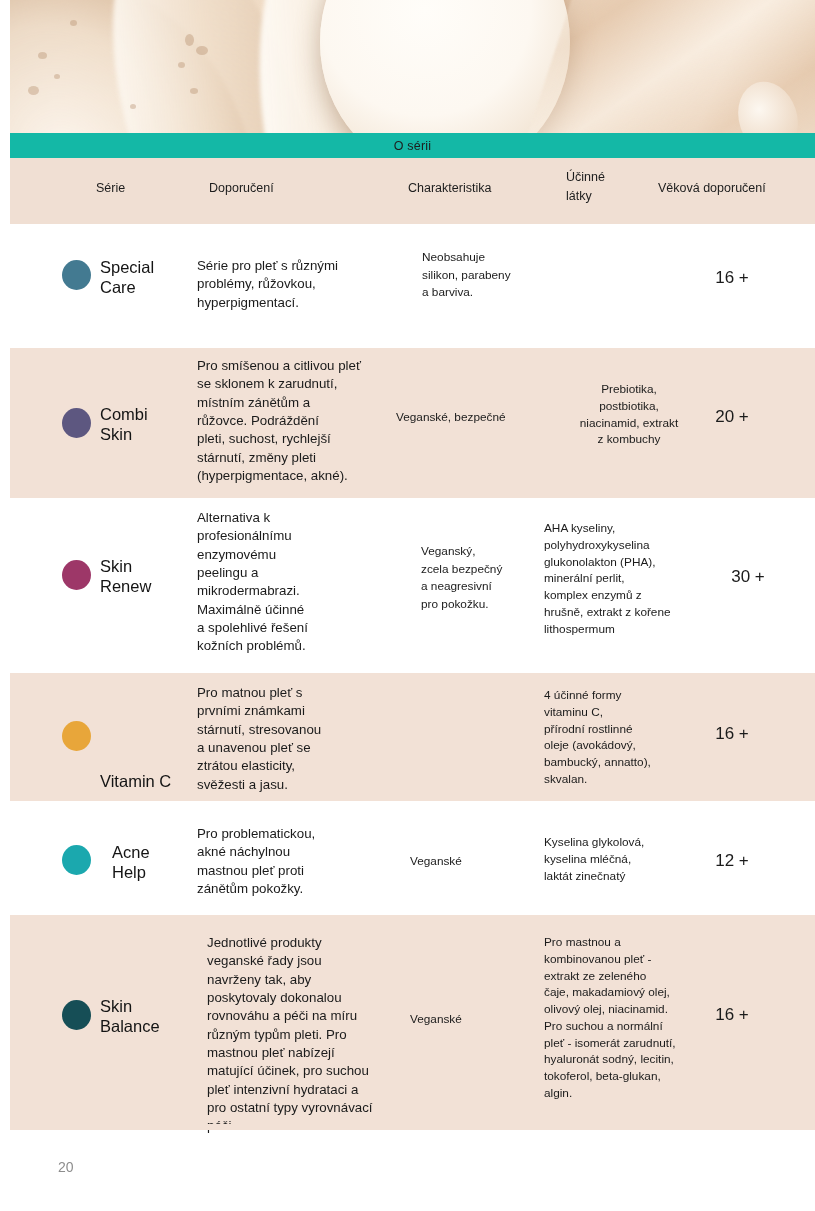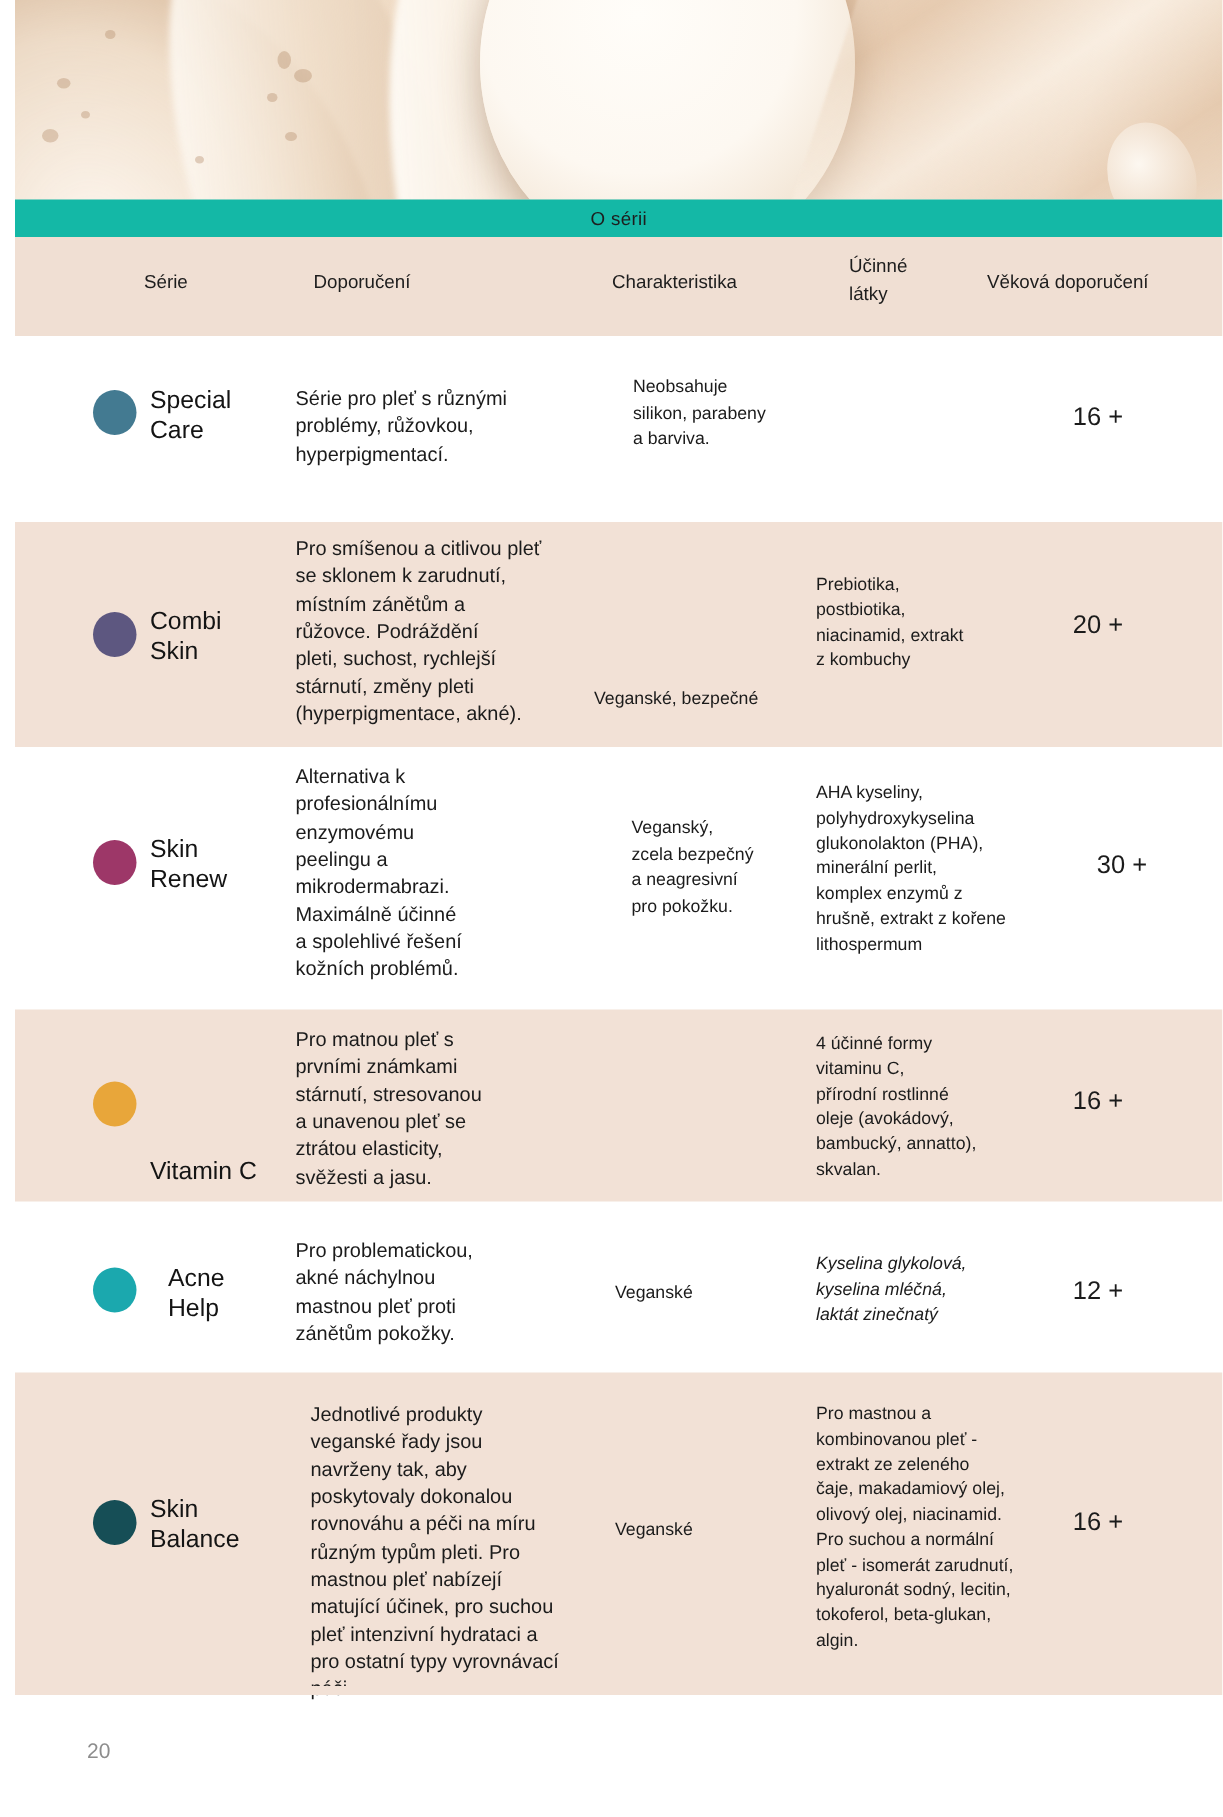--- a/index.html
+++ b/index.html
@@ -249,22 +249,22 @@
   <span class="dot" style="left:52px; top:60px; width:29px; height:30px; background:#5d5780;"></span>
   <span class="series-name" style="left:90px; top:56px; white-space:pre-line;">Combi
 Skin</span>
   <span class="cell-text c-reco" style="left:187px; top:9px; width:200px; white-space:pre-line;">Pro smíšenou a citlivou pleť
 se sklonem k zarudnutí,
 místním zánětům a
 růžovce. Podráždění
 pleti, suchost, rychlejší
 stárnutí, změny pleti
 (hyperpigmentace, akné).</span>
-  <span class="cell-text c-char" style="left:386px; top:61px; width:150px; white-space:pre-line;margin-top:48px;">Veganské, bezpečné</span>
-  <span class="cell-text c-ingr" style="left:534px; top:33px; width:170px; white-space:pre-line;">Prebiotika,
+  <span class="cell-text c-char" style="left:386px; top:61px; width:150px; white-space:pre-line;">Veganské, bezpečné</span>
+  <span class="cell-text c-ingr" style="left:534px; top:33px; width:170px; white-space:pre-line;text-align:center;">Prebiotika,
 postbiotika,
 niacinamid, extrakt
 z kombuchy</span>
   <span class="cell-text c-age" style="left:662px; top:60px;">20 +</span>
 </div>
 
 <div class="row" style="top:498px; height:175px;">
   <span class="dot" style="left:52px; top:62px; width:29px; height:30px; background:#9d3768;"></span>
   <span class="series-name" style="left:90px; top:58px; white-space:pre-line;">Skin
 Renew</span>
@@ -311,21 +311,21 @@
 
 <div class="row" style="top:801px; height:114px;">
   <span class="dot" style="left:52px; top:44px; width:29px; height:30px; background:#1ba8ae;"></span>
   <span class="series-name" style="left:102px; top:41px; white-space:pre-line;">Acne
 Help</span>
   <span class="cell-text c-reco" style="left:187px; top:24px; width:190px; white-space:pre-line;">Pro problematickou,
 akné náchylnou
 mastnou pleť proti
 zánětům pokožky.</span>
   <span class="cell-text c-char" style="left:400px; top:52px; width:130px; white-space:pre-line;">Veganské</span>
-  <span class="cell-text c-ingr" style="left:534px; top:33px; width:175px; white-space:pre-line;font-style:italic;">Kyselina glykolová,
+  <span class="cell-text c-ingr" style="left:534px; top:33px; width:175px; white-space:pre-line;">Kyselina glykolová,
 kyselina mléčná,
 laktát zinečnatý</span>
   <span class="cell-text c-age" style="left:662px; top:51px;">12 +</span>
 </div>
 
 <div class="row" style="top:915px; height:209px;">
   <span class="dot" style="left:52px; top:85px; width:29px; height:30px; background:#164e56;"></span>
   <span class="series-name" style="left:90px; top:81px; white-space:pre-line;">Skin
 Balance</span>
   <span class="cell-text c-reco" style="left:187px; top:19px; width:210px; white-space:pre-line;margin-left:10px;">Jednotlivé produkty

